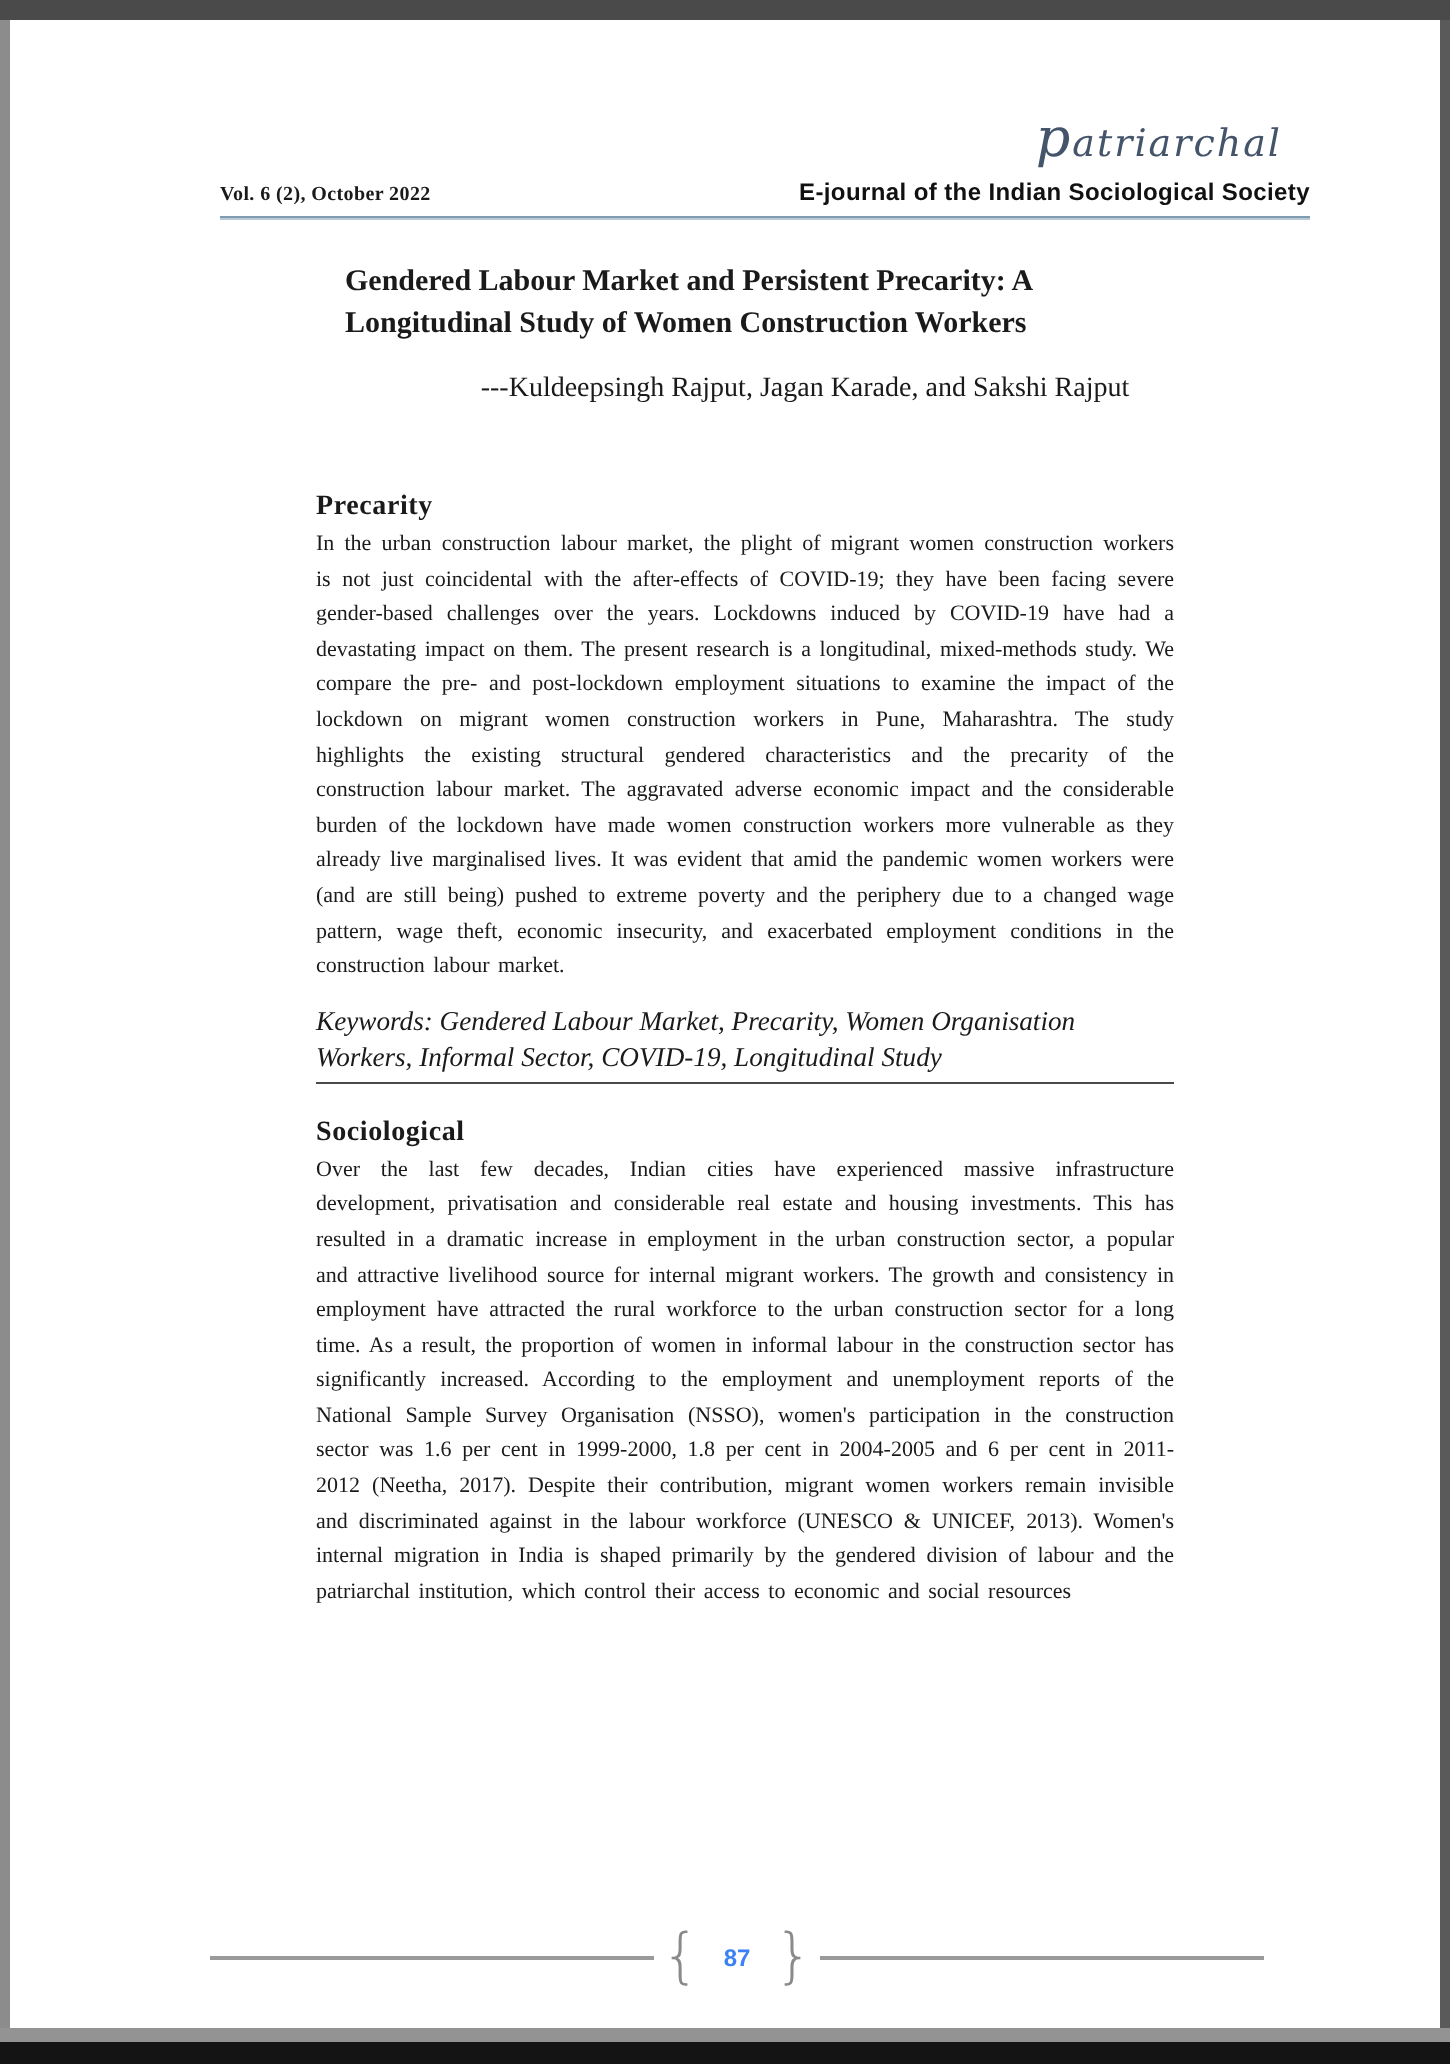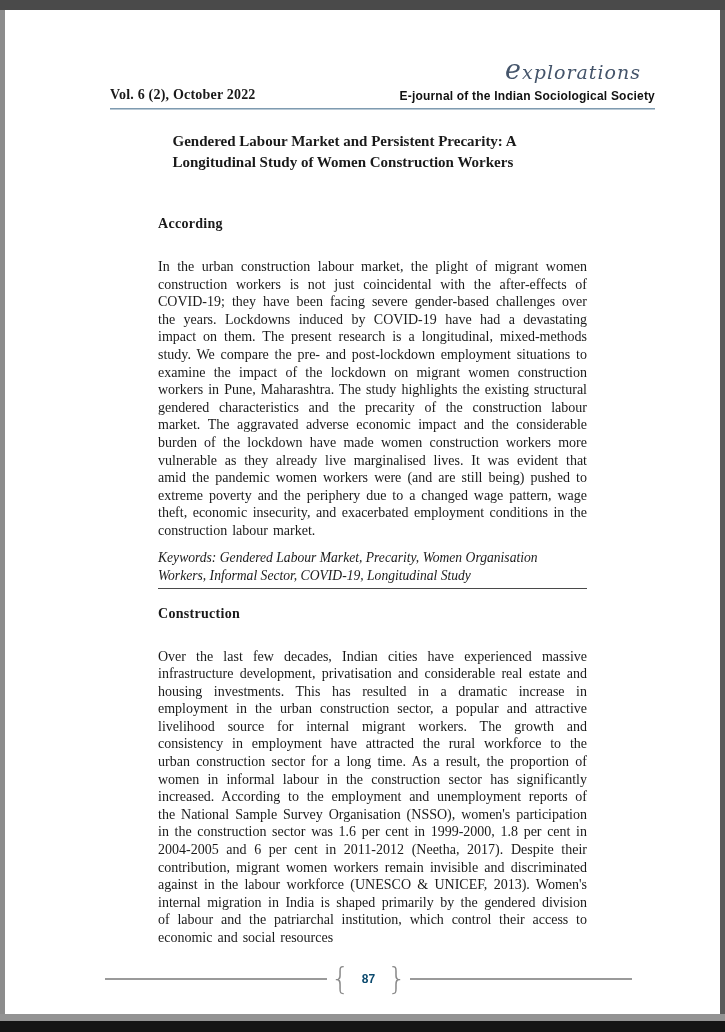--- a/index.html
+++ b/index.html
@@ -28,21 +28,21 @@
 
   
   .header {
     display: flex;
     justify-content: space-between;
     align-items: flex-end;
     margin: 44px 65px 0 105px;
   }
   .vol {
     font-weight: bold;
-    font-size: 14px;
+    font-size: 10px;
     letter-spacing: 0.2px;
   }
   .header-right { text-align: right; }
   .logo {
     font-family: "DejaVu Serif", serif;
     font-style: italic;
     font-size: 19px;
     color: #44546a;
     letter-spacing: 1px;
     margin-bottom: 4px;
@@ -79,22 +79,22 @@
     font-size: 14px;
   }
   .section-heading {
     margin-top: 43px;
     font-size: 14px;
     font-weight: bold;
     letter-spacing: 0.3px;
   }
   .section-heading.intro { margin-top: 17px; }
   .body-text {
-    margin-top: 26px;
-    font-size: 14px;
+    margin-top: 2px;
+    font-size: 11px;
     line-height: 17.6px;
     text-align: justify;
     word-spacing: 1.5px;
   }
   .keywords {
     margin-top: 9px;
     font-style: italic;
     font-size: 13.6px;
     line-height: 18px;
     padding-bottom: 3px;
@@ -114,54 +114,55 @@
     font-size: 30px;
     font-weight: 200;
     color: #8a8a8a;
     line-height: 1;
     padding: 0 4px;
   }
   .footer-pagenum {
     font-family: "Liberation Sans", sans-serif;
     font-size: 12px;
     font-weight: bold;
-    color: #0c4a6e;
+    color: #3b82f6;
     padding: 0 8px;
   }
 </style>
 </head>
 <body>
 
 <div class="frame">
   <div class="edge-top"></div>
   <div class="edge-left"></div>
   <div class="edge-right"></div>
   <div class="edge-bottom-gray"></div>
   <div class="edge-bottom-black"></div>
 
   <div class="page">
 
     <div class="header">
       <div class="vol">Vol. 6 (2), October 2022</div>
       <div class="header-right">
-        <div class="logo">explorations</div>
+        <div class="logo">patriarchal</div>
         <div class="journal-name">E-journal of the Indian Sociological Society</div>
       </div>
     </div>
     <div class="header-rule"></div>
 
     <div class="content">
       <h1 class="title">Gendered Labour Market and Persistent Precarity: A Longitudinal Study of Women Construction Workers</h1>
+      <div class="authors">---Kuldeepsingh Rajput, Jagan Karade, and Sakshi Rajput</div>
 
-      <h2 class="section-heading">According</h2>
+      <h2 class="section-heading">Precarity</h2>
       <p class="body-text">In the urban construction labour market, the plight of migrant women construction workers is not just coincidental with the after-effects of COVID-19; they have been facing severe gender-based challenges over the years. Lockdowns induced by COVID-19 have had a devastating impact on them. The present research is a longitudinal, mixed-methods study. We compare the pre- and post-lockdown employment situations to examine the impact of the lockdown on migrant women construction workers in Pune, Maharashtra. The study highlights the existing structural gendered characteristics and the precarity of the construction labour market. The aggravated adverse economic impact and the considerable burden of the lockdown have made women construction workers more vulnerable as they already live marginalised lives. It was evident that amid the pandemic women workers were (and are still being) pushed to extreme poverty and the periphery due to a changed wage pattern, wage theft, economic insecurity, and exacerbated employment conditions in the construction labour market.</p>
 
       <p class="keywords">Keywords: Gendered Labour Market, Precarity, Women Organisation Workers, Informal Sector, COVID-19, Longitudinal Study</p>
 
-      <h2 class="section-heading intro">Construction</h2>
+      <h2 class="section-heading intro">Sociological</h2>
       <p class="body-text">Over the last few decades, Indian cities have experienced massive infrastructure development, privatisation and considerable real estate and housing investments. This has resulted in a dramatic increase in employment in the urban construction sector, a popular and attractive livelihood source for internal migrant workers. The growth and consistency in employment have attracted the rural workforce to the urban construction sector for a long time. As a result, the proportion of women in informal labour in the construction sector has significantly increased. According to the employment and unemployment reports of the National Sample Survey Organisation (NSSO), women's participation in the construction sector was 1.6 per cent in 1999-2000, 1.8 per cent in 2004-2005 and 6 per cent in 2011-2012 (Neetha, 2017). Despite their contribution, migrant women workers remain invisible and discriminated against in the labour workforce (UNESCO &amp; UNICEF, 2013). Women's internal migration in India is shaped primarily by the gendered division of labour and the patriarchal institution, which control their access to economic and social resources</p>
     </div>
 
     <div class="footer">
       <span class="footer-line"></span>
       <span class="footer-brace">{</span>
       <span class="footer-pagenum">87</span>
       <span class="footer-brace">}</span>
       <span class="footer-line"></span>
     </div>

